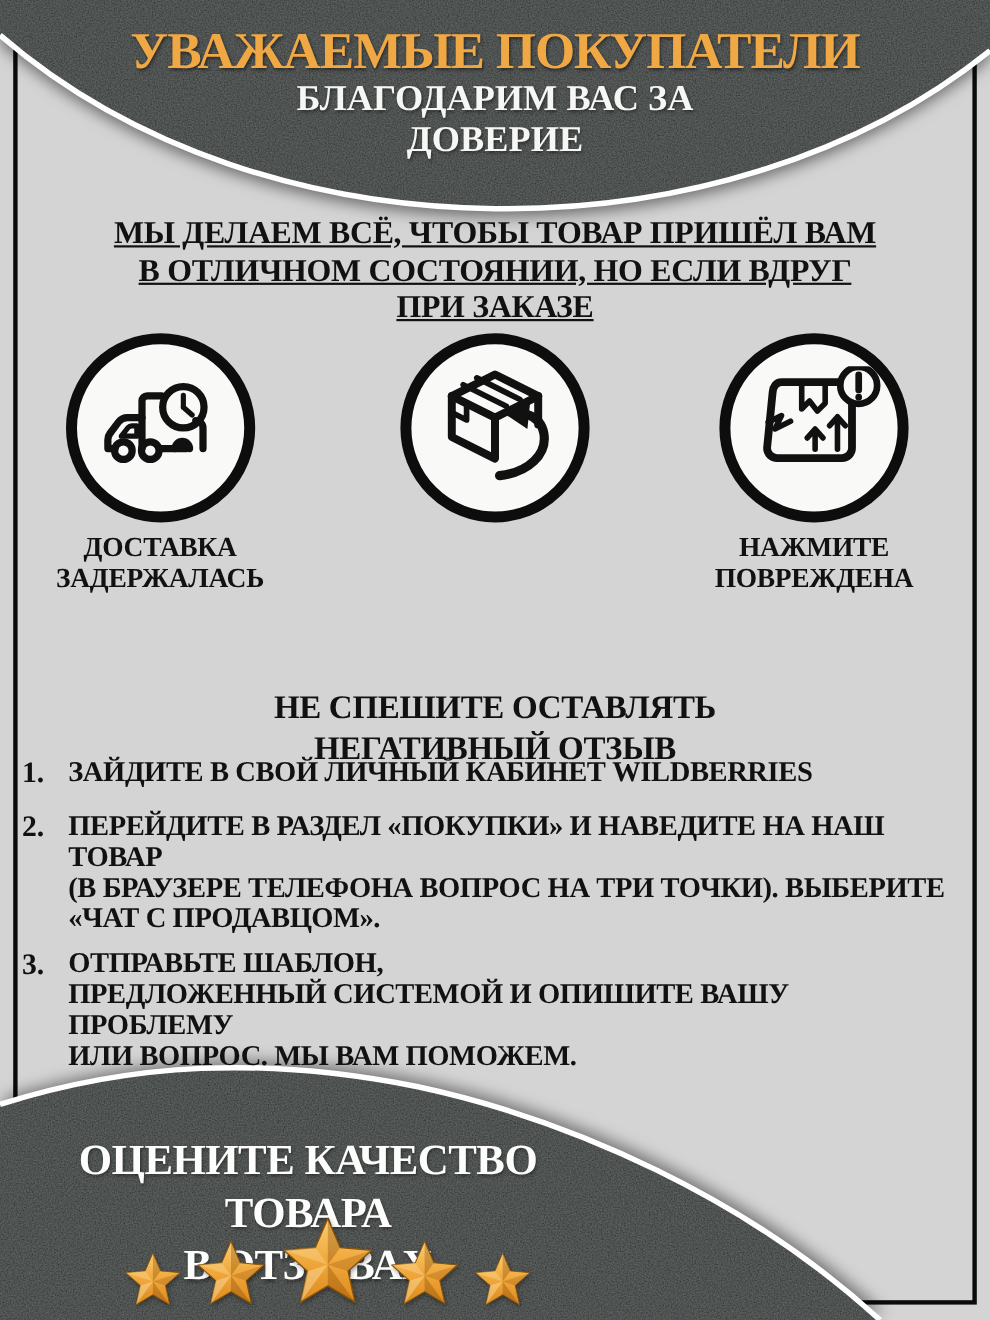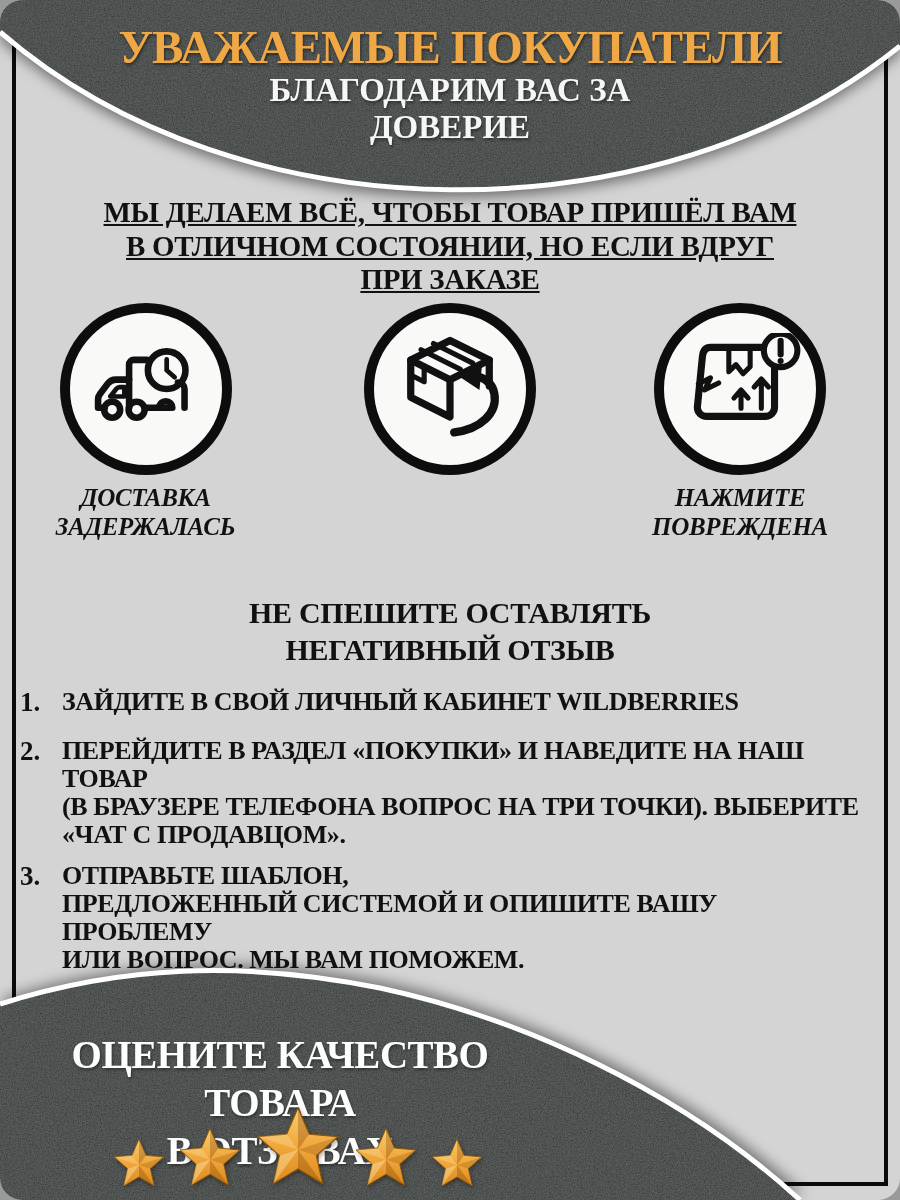--- a/index.html
+++ b/index.html
@@ -1,20 +1,20 @@
 <!DOCTYPE html>
 <html><head>
 <meta charset="utf-8">
 <style>
   html,body{margin:0;padding:0;background:#9a9a9a;}
   .canvas{
     position:relative;width:900px;height:1200px;margin:0 auto;overflow:hidden;
     background:#d3d4d3;
     font-family:"Liberation Serif","DejaVu Serif",serif;
-    font-weight:700;color:#111;border-radius:22px;
+    font-weight:700;color:#111;
   }
   
   .frame{
     position:absolute;left:12px;top:12px;width:876px;height:1174px;
     box-sizing:border-box;border:4px solid #0b0b0b;z-index:1;
   }
   .bg-svg{position:absolute;left:0;top:0;width:900px;height:1200px;z-index:2;pointer-events:none;}
   .layer{position:absolute;z-index:3;}
 
   .header-title{
@@ -33,23 +33,23 @@
   }
   .issue{position:absolute;top:303px;text-align:center;z-index:3;}
   .issue.c1{left:18px;width:255px;}
   .issue.c2{left:312px;width:276px;}
   .issue.c3{left:602px;width:276px;}
   .ring{
     width:172px;height:172px;border-radius:50%;margin:0 auto;box-sizing:border-box;
     border:10px solid #0d0d0d;background:#f9f9f7;
     display:flex;align-items:center;justify-content:center;position:relative;
   }
-  .issue-label{margin-top:8px;font-size:25px;line-height:29px;white-space:pre-line;letter-spacing:-.3px;font-style:italic;}
+  .issue-label{margin-top:8px;font-size:25px;line-height:29px;white-space:pre-line;letter-spacing:-.3px;}
   .warning{
-    top:594px;left:100px;width:700px;text-align:center;
+    top:625px;left:100px;width:700px;text-align:center;
     font-size:30px;line-height:37px;white-space:pre-line;letter-spacing:-.3px;
   }
   .steps{top:688px;left:20px;width:848px;}
   .step{display:flex;align-items:flex-start;margin-bottom:13px;}
   .step-num{flex:none;width:42px;font-size:27px;line-height:28px;}
   .step-text{font-size:26px;line-height:28px;white-space:pre-line;letter-spacing:-.4px;}
   .step.first{margin-bottom:21px;}
   .footer-title{
     top:1031px;left:0;width:560px;text-align:center;color:#fdfdfc;
     font-size:39px;line-height:48px;white-space:pre-line;letter-spacing:-.5px;

